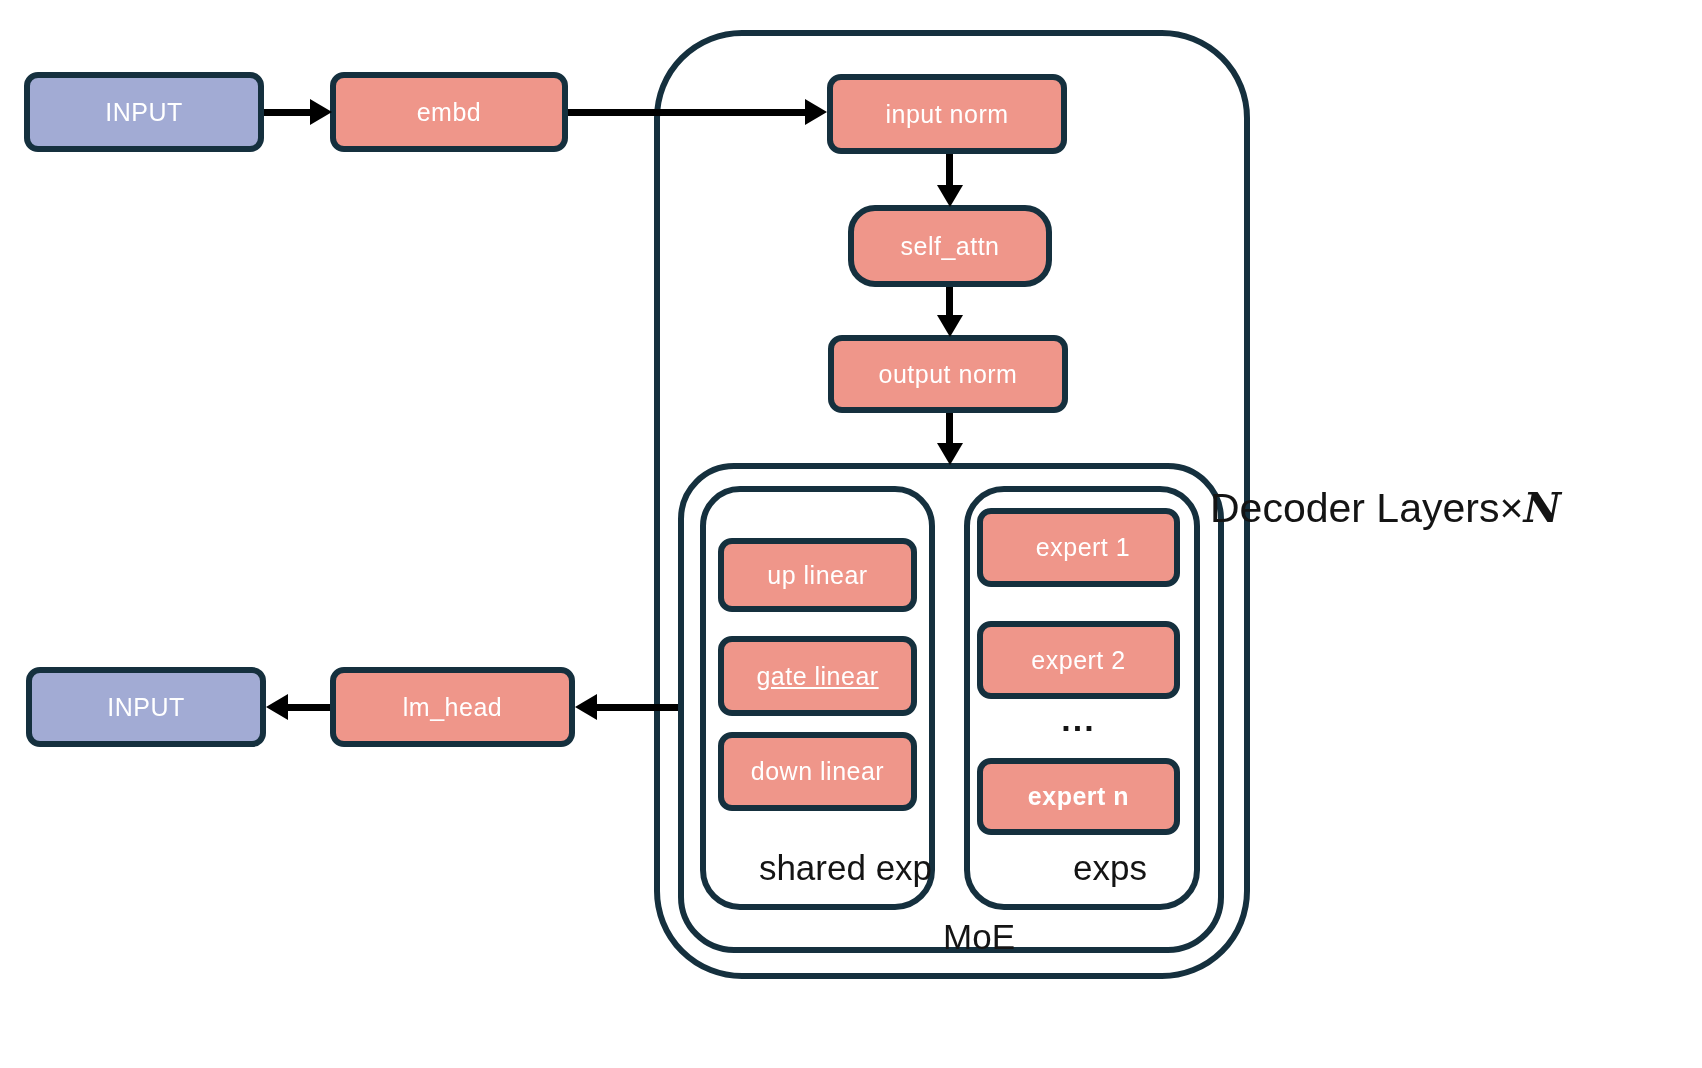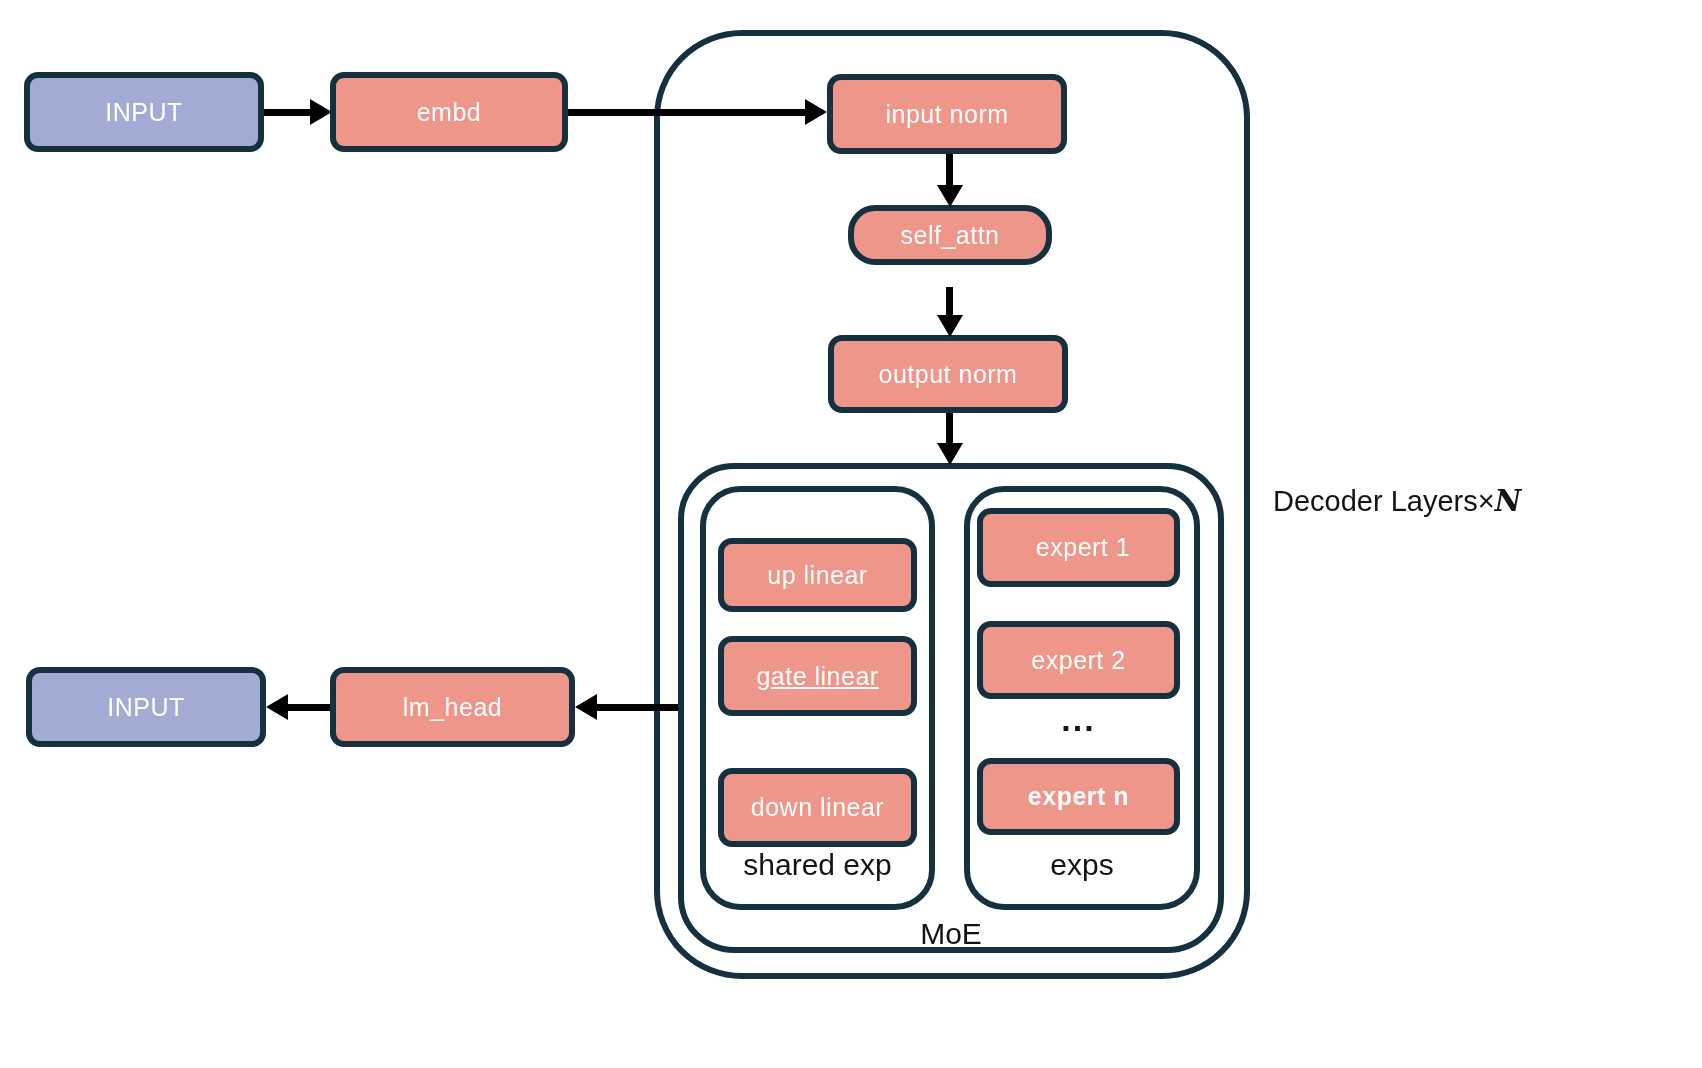--- a/index.html
+++ b/index.html
@@ -20,41 +20,41 @@
   .node{
     position:absolute;box-sizing:border-box;border:6px solid var(--border,#15303e);
     border-radius:14px;display:flex;align-items:center;justify-content:center;
     color:#ffffff;font-size:25px;z-index:6;letter-spacing:0.5px;
   }
   .salmon{background:var(--salmon,#ef968a);}
   .purple{background:var(--purple,#a2abd4);}
   .n-input{left:24px;top:72px;width:240px;height:80px;}
   .n-embd{left:330px;top:72px;width:238px;height:80px;}
   .n-inputnorm{left:827px;top:74px;width:240px;height:80px;}
-  .n-selfattn{left:848px;top:205px;width:204px;height:60px;border-radius:27px;}
+  .n-selfattn{left:848px;top:205px;width:204px;height:82px;border-radius:27px;}
   .n-outputnorm{left:828px;top:335px;width:240px;height:78px;}
   .n-up{left:718px;top:538px;width:199px;height:74px;}
   .n-gate{left:718px;top:636px;width:199px;height:80px;text-decoration:underline;}
-  .n-down{left:718px;top:732px;width:199px;height:79px;margin-top:36px;}
+  .n-down{left:718px;top:732px;width:199px;height:79px;}
   .n-e1{left:977px;top:508px;width:203px;height:79px;padding-left:9px;}
   .n-e2{left:977px;top:621px;width:203px;height:78px;}
   .n-en{left:977px;top:758px;width:203px;height:77px;font-weight:bold;}
   .n-lmhead{left:330px;top:667px;width:245px;height:80px;}
   .n-output{left:26px;top:667px;width:240px;height:80px;}
   
   .dlabel{
-    position:absolute;color:var(--label,#141414);font-size:30px;text-align:center;z-index:6;
+    position:absolute;color:var(--label,#141414);font-size:35px;text-align:center;z-index:6;margin-left:28px;
   }
   .l-shared{left:700px;top:848px;width:235px;}
   .l-exps{left:964px;top:848px;width:236px;}
   .l-moe{left:678px;top:917px;width:546px;}
   .l-dots{left:977px;top:700px;width:203px;font-weight:700;font-size:34px;letter-spacing:2px;z-index:6;position:absolute;text-align:center;color:var(--label,#141414);}
   .l-decoder{
-    position:absolute;left:1273px;top:484px;color:var(--label,#141414);
-    font-size:29px;white-space:nowrap;z-index:6;
+    position:absolute;left:1210px;top:484px;color:var(--label,#141414);
+    font-size:41px;white-space:nowrap;z-index:6;
   }
   .l-decoder .nvar{font-family:"DejaVu Serif", serif;font-style:italic;font-weight:700;}
   
   .shaft{position:absolute;background:var(--arrow,#000000);z-index:10;}
   .head{position:absolute;width:0;height:0;z-index:10;}
   .head.right{border-left:22px solid var(--arrow,#000000);border-top:13px solid transparent;border-bottom:13px solid transparent;}
   .head.left{border-right:22px solid var(--arrow,#000000);border-top:13px solid transparent;border-bottom:13px solid transparent;}
   .head.down{border-top:22px solid var(--arrow,#000000);border-left:13px solid transparent;border-right:13px solid transparent;}
 </style>
 </head>

